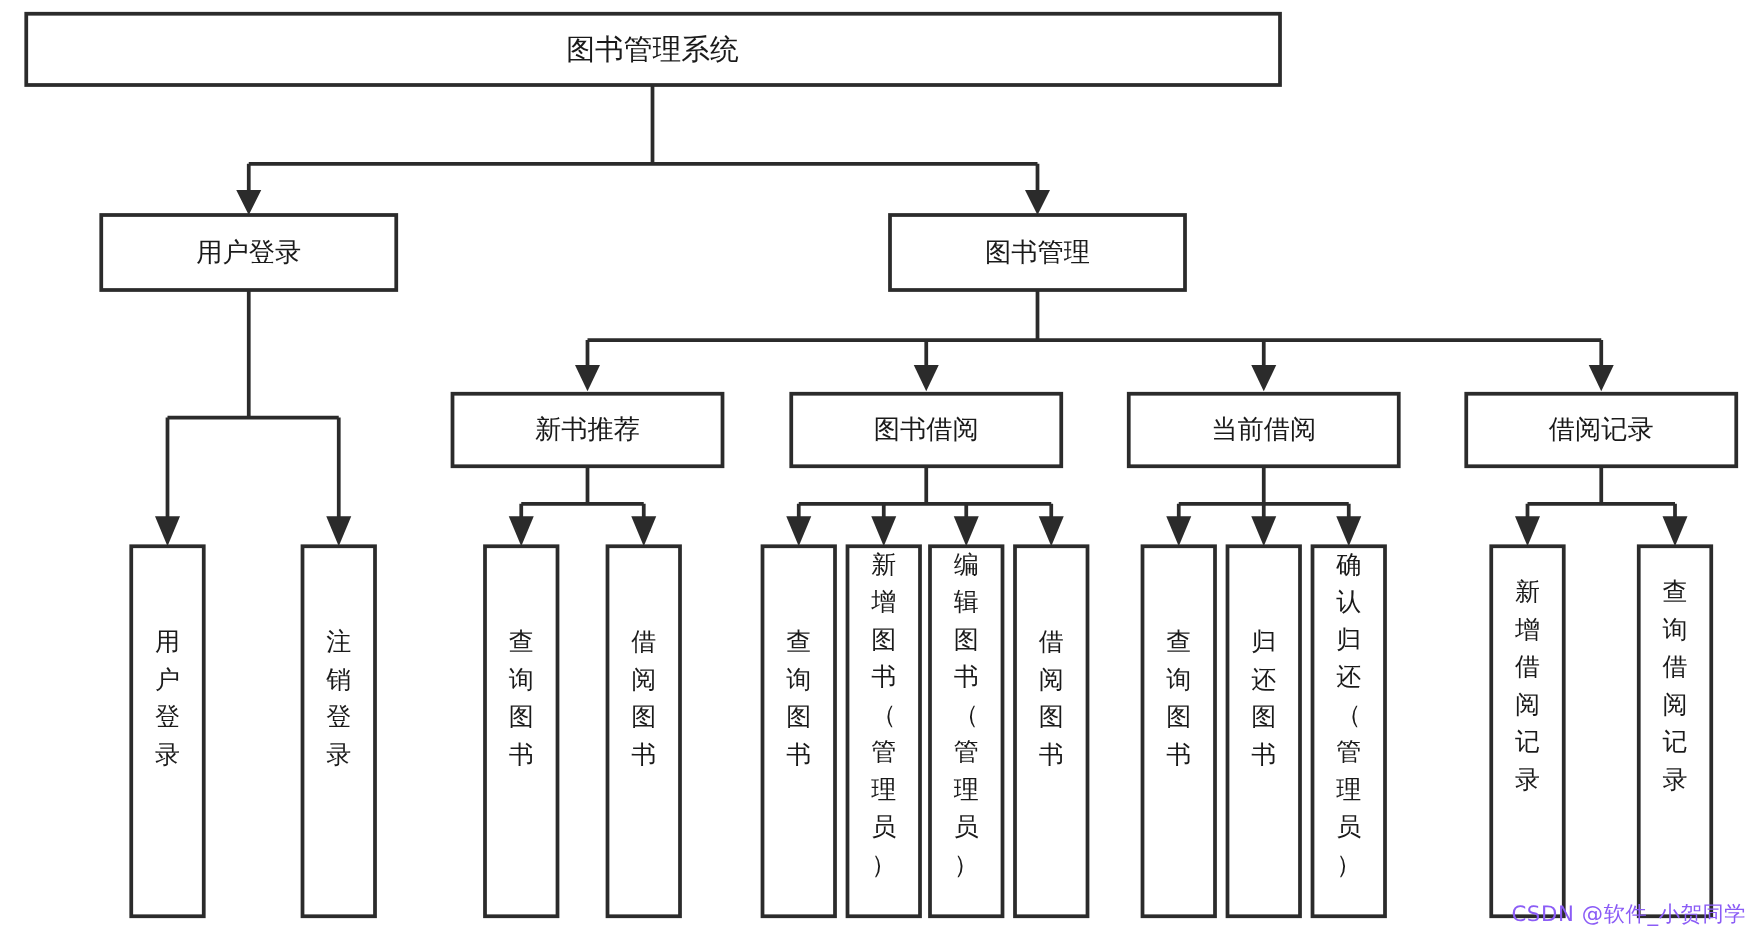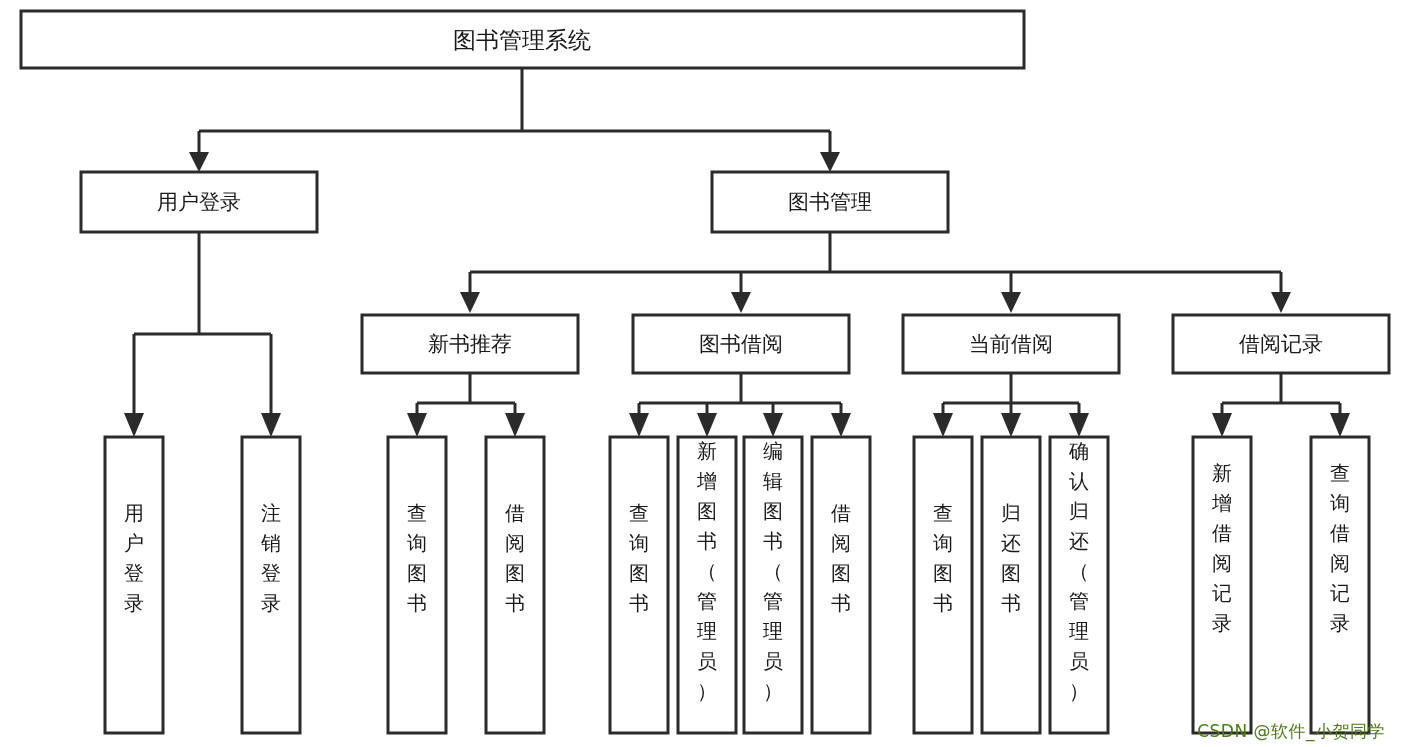--- a/index.html
+++ b/index.html
@@ -51,23 +51,23 @@
     stroke-width: 3;
     fill: none;
     stroke-linecap: butt;
   }
   .arrow-head {
     fill: #2b2b2b;
     stroke: none;
   }
   .watermark {
     position: absolute;
-    right: 20px;
+    right: 8px;
     bottom: 4px;
-    color: #4d7c0f;
+    color: #8b5cf6;
     font-size: 17px;
     font-family: "DejaVu Sans", "Liberation Sans", sans-serif;
     letter-spacing: 0.5px;
     white-space: nowrap;
     pointer-events: none;
   }
 </style>
 </head>
 <body>
 

